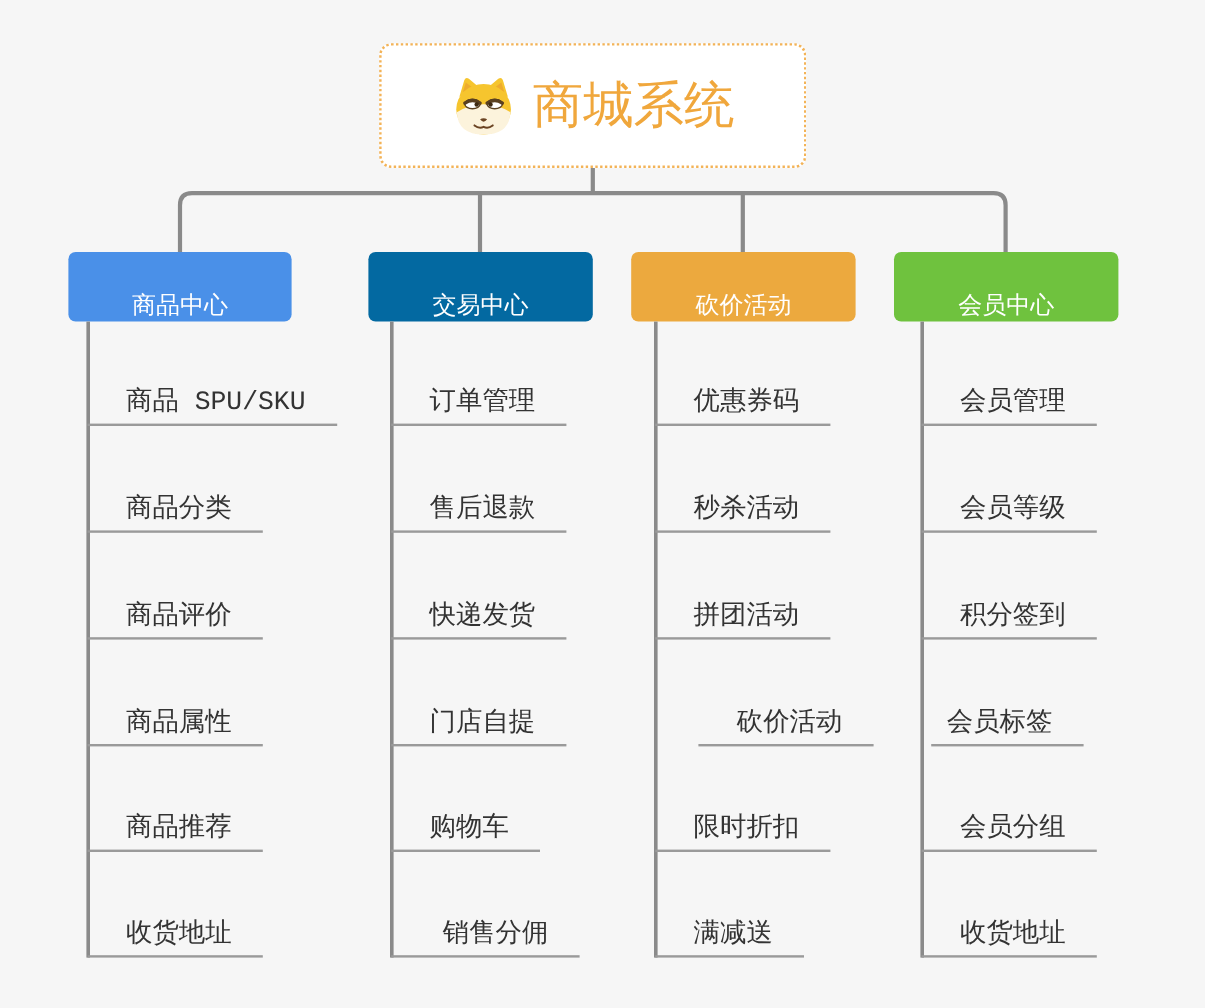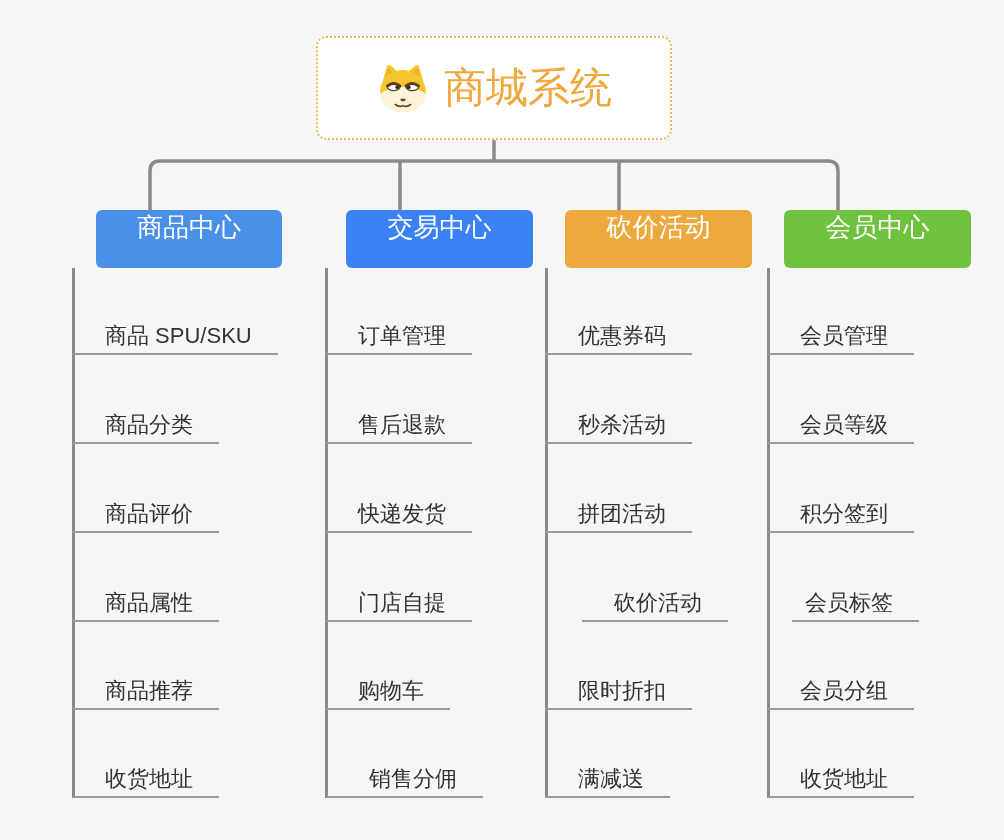--- a/index.html
+++ b/index.html
@@ -1,35 +1,34 @@
 <!DOCTYPE html>
 <html><head>
 <meta charset="utf-8">
 <style>
   html,body{margin:0;padding:0;}
   body{
     background:#f6f6f6;
     font-family:"Liberation Sans","DejaVu Sans",sans-serif;
     width:1004px;height:840px;overflow:hidden;
   }
-  .canvas{position:relative;width:1004px;height:680px;background:#f6f6f6;}
+  .canvas{position:relative;width:1004px;height:680px;background:#f6f6f6;font-family:Liberation Mono, monospace;}
   svg.connectors{position:absolute;left:0;top:0;pointer-events:none;}
   .root-node{
     position:absolute;left:316px;top:36px;width:356px;height:104px;
     background:#ffffff;border:2px dotted #f3b357;border-radius:10px;
     display:flex;align-items:center;justify-content:center;gap:14px;
     box-sizing:border-box;cursor:pointer;
   }
   .root-title{font-size:42px;color:#f0a73c;white-space:nowrap;}
   .branch-box{
     position:absolute;top:210px;height:58px;border-radius:6px;
-    display:flex;align-items:flex-start;justify-content:center;
-    color:#ffffff;font-size:26px;white-space:nowrap;cursor:pointer;
+    display:flex;align-items:flex-end;justify-content:center;
+    color:#ffffff;font-size:20px;white-space:nowrap;cursor:pointer;
     box-sizing:border-box;
-    margin-left:39px;
   }
   .spine{position:absolute;width:3px;}
   .child-node{
     position:absolute;height:42px;box-sizing:border-box;
     display:inline-flex;align-items:flex-end;
     padding:0 26px 6px 32px;
     border-bottom:2px solid #15803d;
     font-size:22px;color:#333333;white-space:nowrap;cursor:pointer;
     line-height:1;
   }
@@ -84,21 +83,21 @@
       </div>
       <div class="child-node" style="left: 73px; top: 580px; border-bottom-color: rgb(154, 154, 154); color: rgb(51, 51, 51);">
         <span>商品属性</span>
       </div>
       <div class="child-node" style="left: 73px; top: 668px; border-bottom-color: rgb(154, 154, 154); color: rgb(51, 51, 51);">
         <span>商品推荐</span>
       </div>
       <div class="child-node" style="left: 73px; top: 756px; border-bottom-color: rgb(154, 154, 154); color: rgb(51, 51, 51);">
         <span>收货地址</span>
       </div>
-      <div class="branch-box" style="left: 307px; width: 187px; background: #3b82f6;">
+      <div class="branch-box" style="left: 307px; width: 187px; background: #0369a1;">
         <span>交易中心</span>
       </div>
       <div class="spine" style="left: 324.5px; top: 268px; height: 530px; background: rgb(138, 138, 138);"></div>
       <div class="child-node" style="left: 326px; top: 313px; border-bottom-color: rgb(154, 154, 154); color: rgb(51, 51, 51);">
         <span>订单管理</span>
       </div>
       <div class="child-node" style="left: 326px; top: 402px; border-bottom-color: rgb(154, 154, 154); color: rgb(51, 51, 51);">
         <span>售后退款</span>
       </div>
       <div class="child-node" style="left: 326px; top: 491px; border-bottom-color: rgb(154, 154, 154); color: rgb(51, 51, 51);">
@@ -141,21 +140,21 @@
       <div class="spine" style="left: 766.5px; top: 268px; height: 530px; background: rgb(138, 138, 138);"></div>
       <div class="child-node" style="left: 768px; top: 313px; border-bottom-color: rgb(154, 154, 154); color: rgb(51, 51, 51);">
         <span>会员管理</span>
       </div>
       <div class="child-node" style="left: 768px; top: 402px; border-bottom-color: rgb(154, 154, 154); color: rgb(51, 51, 51);">
         <span>会员等级</span>
       </div>
       <div class="child-node" style="left: 768px; top: 491px; border-bottom-color: rgb(154, 154, 154); color: rgb(51, 51, 51);">
         <span>积分签到</span>
       </div>
-      <div class="child-node" style="left: 792px; top: 580px; border-bottom-color: rgb(154, 154, 154); color: rgb(51, 51, 51); padding-left: 13px;">
+      <div class="child-node" style="left: 776px; top: 580px; border-bottom-color: rgb(154, 154, 154); color: rgb(51, 51, 51); padding-left: 13px;">
         <span>会员标签</span>
       </div>
       <div class="child-node" style="left: 768px; top: 668px; border-bottom-color: rgb(154, 154, 154); color: rgb(51, 51, 51);">
         <span>会员分组</span>
       </div>
       <div class="child-node" style="left: 768px; top: 756px; border-bottom-color: rgb(154, 154, 154); color: rgb(51, 51, 51);">
         <span>收货地址</span>
       </div>
     </div>
 

